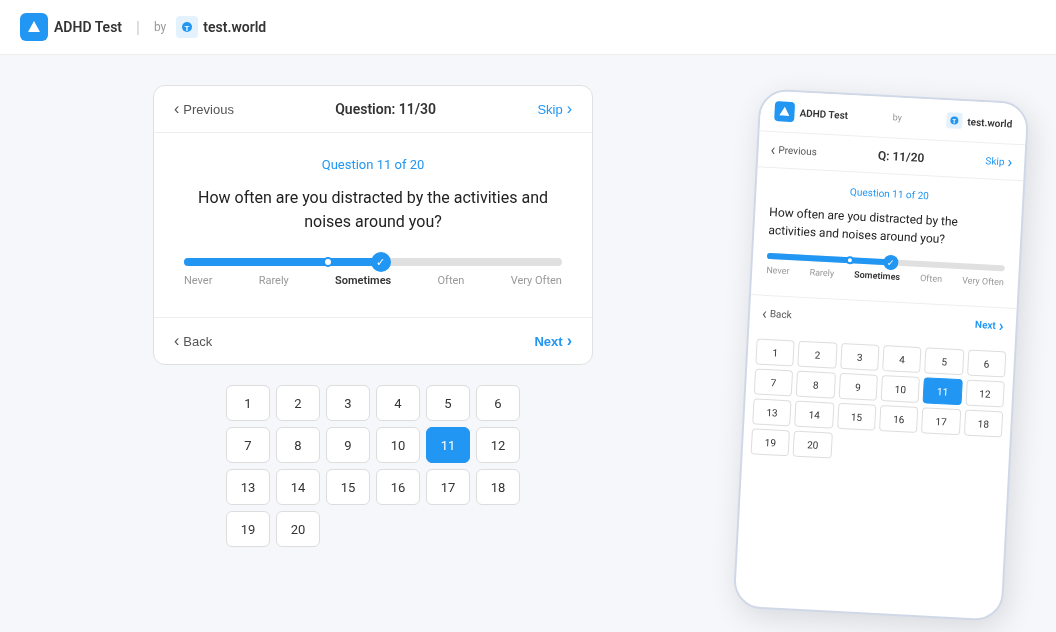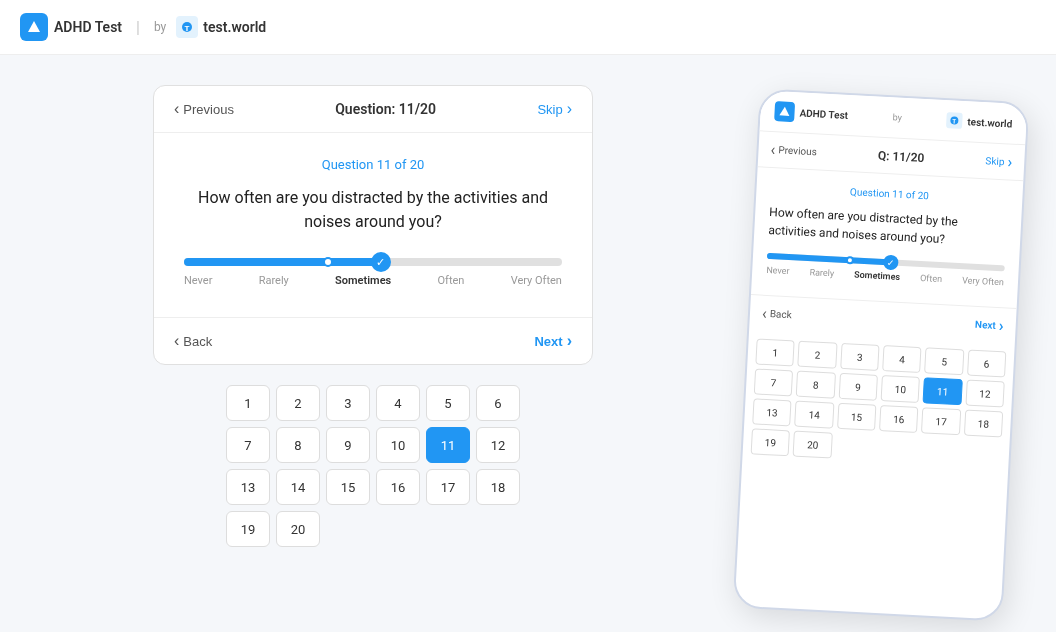--- a/index.html
+++ b/index.html
@@ -511,21 +511,21 @@
 <div class="main">
 
   <div class="left-section">
 
     <div class="quiz-card">
       <div class="quiz-card-header">
         <button class="prev-btn">
           <span class="chevron-left"></span>
           <span>Previous</span>
         </button>
-        <span class="question-label">Question: 11/20</span>
+        <span class="question-label">Question: 11/30</span>
         <button class="skip-btn">
           <span>Skip</span>
           <span class="chevron-right"></span>
         </button>
       </div>
 
       <div class="quiz-card-body">
         <div class="question-progress">Question 11 of 20</div>
         <div class="question-text">How often are you distracted by the activities and noises around you?</div>
 

